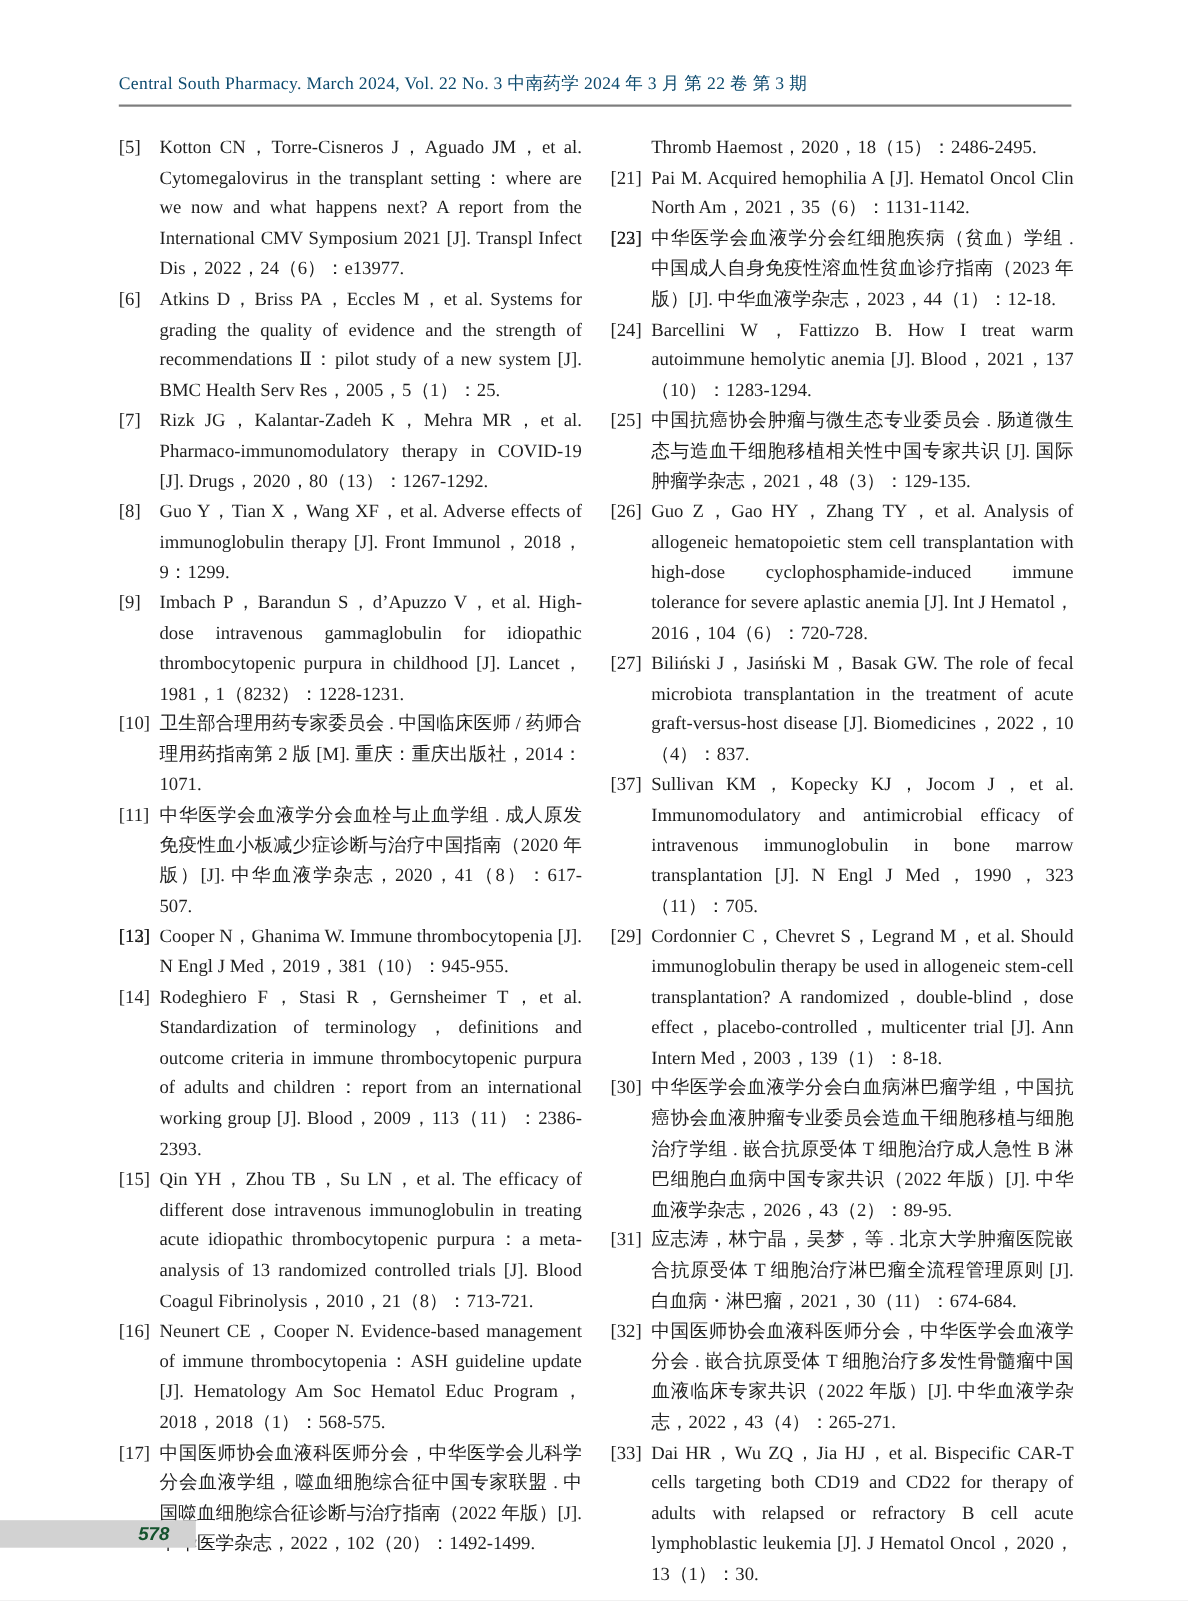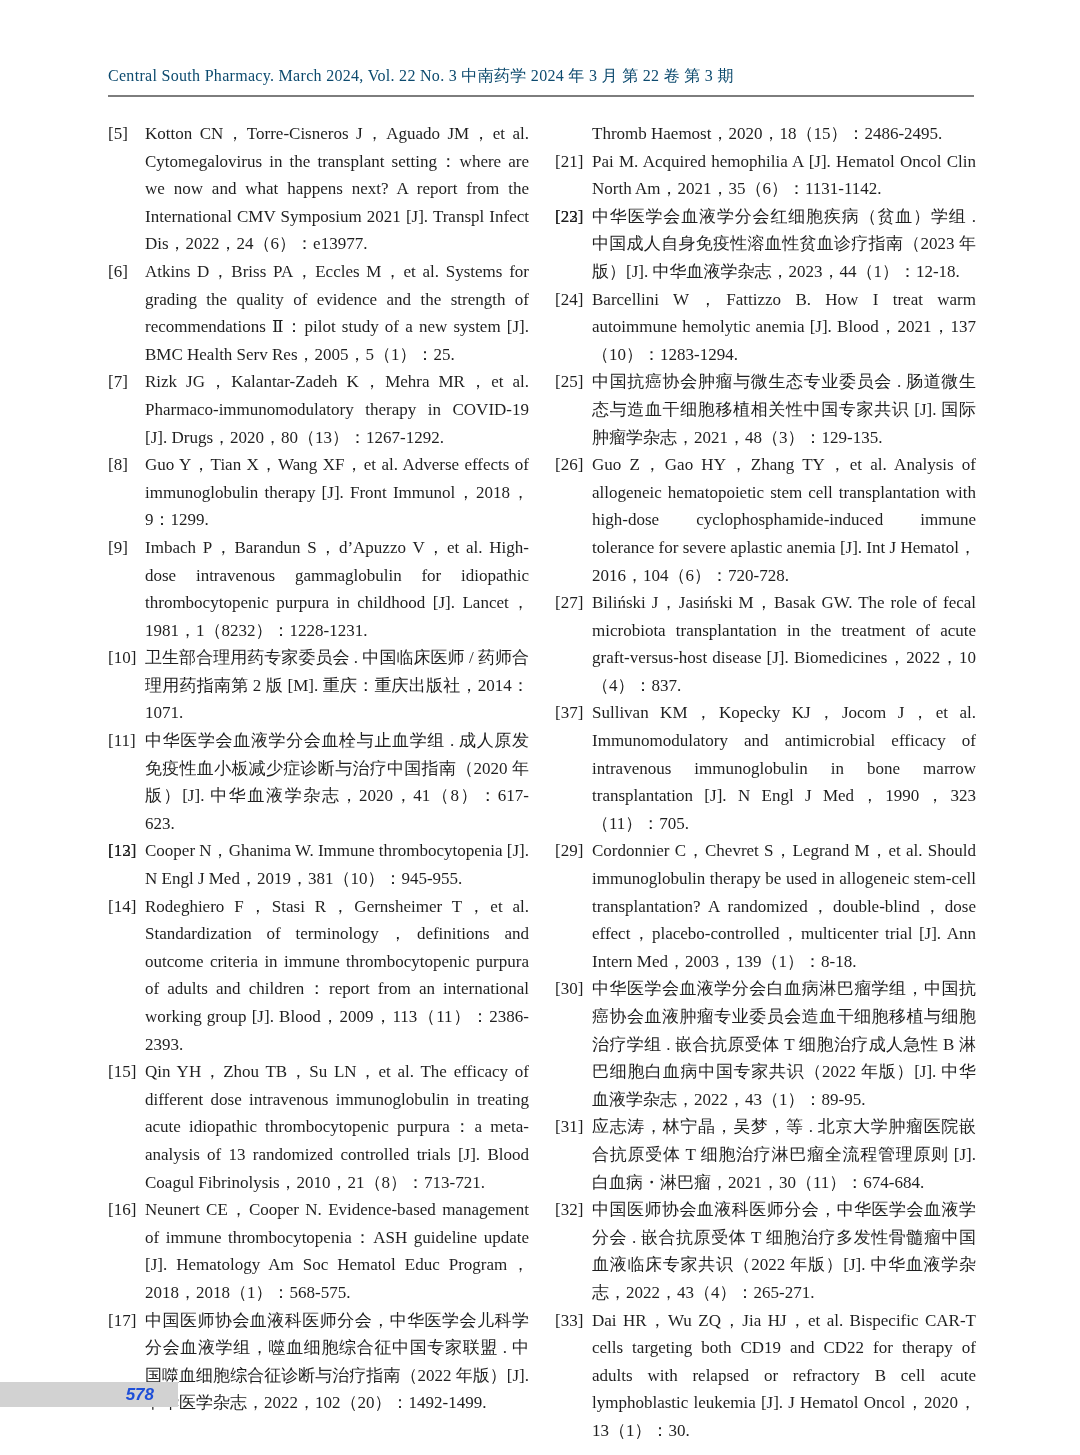--- a/index.html
+++ b/index.html
@@ -65,60 +65,60 @@
     align-items: center;
     justify-content: flex-end;
     padding-right: 24px;
     box-sizing: border-box;
   }
   .page-number {
     font-family: "Liberation Sans", sans-serif;
     font-style: italic;
     font-weight: bold;
     font-size: 17px;
-    color: #1d4ed8;
+    color: #14532d;
   }
 </style>
 </head>
 <body>
 
 <div class="page">
 
   <div class="journal-header">Central South Pharmacy. March  2024, Vol. 22 No. 3    中南药学 2024 年 3 月 第 22 卷 第 3 期</div>
 
   <div class="header-rule"></div>
 
   <div class="columns">
     <div class="col" id="col-left">
         <div class="ref"><span class="ref-num">[5]</span><span>Kotton CN，Torre-Cisneros J，Aguado JM，et al. Cytomegalovirus in the transplant setting：where are we now and what happens next? A report from the International CMV Symposium 2021 [J]. Transpl Infect Dis，2022，24（6）：e13977.</span></div>
         <div class="ref"><span class="ref-num">[6]</span><span>Atkins D，Briss PA，Eccles M，et al. Systems for grading the quality of evidence and the strength of recommendations Ⅱ：pilot study of a new system [J]. BMC Health Serv Res，2005，5（1）：25.</span></div>
         <div class="ref"><span class="ref-num">[7]</span><span>Rizk JG，Kalantar-Zadeh K，Mehra MR，et al. Pharmaco-immunomodulatory therapy in COVID-19 [J]. Drugs，2020，80（13）：1267-1292.</span></div>
         <div class="ref"><span class="ref-num">[8]</span><span>Guo Y，Tian X，Wang XF，et al. Adverse effects of immunoglobulin therapy [J]. Front Immunol，2018，9：1299.</span></div>
         <div class="ref"><span class="ref-num">[9]</span><span>Imbach P，Barandun S，d’Apuzzo V，et al. High-dose intravenous gammaglobulin for idiopathic thrombocytopenic purpura in childhood [J]. Lancet，1981，1（8232）：1228-1231.</span></div>
         <div class="ref"><span class="ref-num">[10]</span><span>卫生部合理用药专家委员会 . 中国临床医师 / 药师合理用药指南第 2 版 [M]. 重庆：重庆出版社，2014：1071.</span></div>
-        <div class="ref"><span class="ref-num">[11]</span><span>中华医学会血液学分会血栓与止血学组 . 成人原发免疫性血小板减少症诊断与治疗中国指南（2020 年版）[J]. 中华血液学杂志，2020，41（8）：617-623.</span></div>
+        <div class="ref"><span class="ref-num">[11]</span><span>中华医学会血液学分会血栓与止血学组 . 成人原发免疫性血小板减少症诊断与治疗中国指南（2020 年版）[J]. 中华血液学杂志，2020，41（8）：617-507.</span></div>
         <div class="ref"><span class="ref-num">[12]</span></div>
         <div class="ref"><span class="ref-num">[13]</span><span>Cooper N，Ghanima W. Immune thrombocytopenia [J]. N Engl J Med，2019，381（10）：945-955.</span></div>
         <div class="ref"><span class="ref-num">[14]</span><span>Rodeghiero F，Stasi R，Gernsheimer T，et al. Standardization of terminology，definitions and outcome criteria in immune thrombocytopenic purpura of adults and children：report from an international working group [J]. Blood，2009，113（11）：2386-2393.</span></div>
         <div class="ref"><span class="ref-num">[15]</span><span>Qin YH，Zhou TB，Su LN，et al. The efficacy of different dose intravenous immunoglobulin in treating acute idiopathic thrombocytopenic purpura：a meta-analysis of 13 randomized controlled trials [J]. Blood Coagul Fibrinolysis，2010，21（8）：713-721.</span></div>
         <div class="ref"><span class="ref-num">[16]</span><span>Neunert CE，Cooper N. Evidence-based management of immune thrombocytopenia：ASH guideline update [J]. Hematology Am Soc Hematol Educ Program，2018，2018（1）：568-575.</span></div>
         <div class="ref"><span class="ref-num">[17]</span><span>中国医师协会血液科医师分会，中华医学会儿科学分会血液学组，噬血细胞综合征中国专家联盟 . 中国噬血细胞综合征诊断与治疗指南（2022 年版）[J]. 中华医学杂志，2022，102（20）：1492-1499.</span></div>
       </div>
     <div class="col" id="col-right">
         <div class="ref"><span class="ref-num"></span><span>Thromb Haemost，2020，18（15）：2486-2495.</span></div>
         <div class="ref"><span class="ref-num">[21]</span><span>Pai M. Acquired hemophilia A [J]. Hematol Oncol Clin North Am，2021，35（6）：1131-1142.</span></div>
         <div class="ref"><span class="ref-num">[22]</span></div>
         <div class="ref"><span class="ref-num">[23]</span><span>中华医学会血液学分会红细胞疾病（贫血）学组 . 中国成人自身免疫性溶血性贫血诊疗指南（2023 年版）[J]. 中华血液学杂志，2023，44（1）：12-18.</span></div>
         <div class="ref"><span class="ref-num">[24]</span><span>Barcellini W，Fattizzo B. How I treat warm autoimmune hemolytic anemia [J]. Blood，2021，137（10）：1283-1294.</span></div>
         <div class="ref"><span class="ref-num">[25]</span><span>中国抗癌协会肿瘤与微生态专业委员会 . 肠道微生态与造血干细胞移植相关性中国专家共识 [J]. 国际肿瘤学杂志，2021，48（3）：129-135.</span></div>
         <div class="ref"><span class="ref-num">[26]</span><span>Guo Z，Gao HY，Zhang TY，et al. Analysis of allogeneic hematopoietic stem cell transplantation with high-dose cyclophosphamide-induced immune tolerance for severe aplastic anemia [J]. Int J Hematol，2016，104（6）：720-728.</span></div>
         <div class="ref"><span class="ref-num">[27]</span><span>Biliński J，Jasiński M，Basak GW. The role of fecal microbiota transplantation in the treatment of acute graft-versus-host disease [J]. Biomedicines，2022，10（4）：837.</span></div>
         <div class="ref"><span class="ref-num">[37]</span><span>Sullivan KM，Kopecky KJ，Jocom J，et al. Immunomodulatory and antimicrobial efficacy of intravenous immunoglobulin in bone marrow transplantation [J]. N Engl J Med，1990，323（11）：705.</span></div>
         <div class="ref"><span class="ref-num">[29]</span><span>Cordonnier C，Chevret S，Legrand M，et al. Should immunoglobulin therapy be used in allogeneic stem-cell transplantation? A randomized，double-blind，dose effect，placebo-controlled，multicenter trial [J]. Ann Intern Med，2003，139（1）：8-18.</span></div>
-        <div class="ref"><span class="ref-num">[30]</span><span>中华医学会血液学分会白血病淋巴瘤学组，中国抗癌协会血液肿瘤专业委员会造血干细胞移植与细胞治疗学组 . 嵌合抗原受体 T 细胞治疗成人急性 B 淋巴细胞白血病中国专家共识（2022 年版）[J]. 中华血液学杂志，2022，43（1）：89-95.</span></div>
+        <div class="ref"><span class="ref-num">[30]</span><span>中华医学会血液学分会白血病淋巴瘤学组，中国抗癌协会血液肿瘤专业委员会造血干细胞移植与细胞治疗学组 . 嵌合抗原受体 T 细胞治疗成人急性 B 淋巴细胞白血病中国专家共识（2022 年版）[J]. 中华血液学杂志，2026，43（2）：89-95.</span></div>
         <div class="ref"><span class="ref-num">[31]</span><span>应志涛，林宁晶，吴梦，等 . 北京大学肿瘤医院嵌合抗原受体 T 细胞治疗淋巴瘤全流程管理原则 [J]. 白血病・淋巴瘤，2021，30（11）：674-684.</span></div>
         <div class="ref"><span class="ref-num">[32]</span><span>中国医师协会血液科医师分会，中华医学会血液学分会 . 嵌合抗原受体 T 细胞治疗多发性骨髓瘤中国血液临床专家共识（2022 年版）[J]. 中华血液学杂志，2022，43（4）：265-271.</span></div>
         <div class="ref"><span class="ref-num">[33]</span><span>Dai HR，Wu ZQ，Jia HJ，et al. Bispecific CAR-T cells targeting both CD19 and CD22 for therapy of adults with relapsed or refractory B cell acute lymphoblastic leukemia [J]. J Hematol Oncol，2020，13（1）：30.</span></div>
       </div>
   </div>
 
   <div class="page-number-box">
     <span class="page-number">578</span>
   </div>
 

